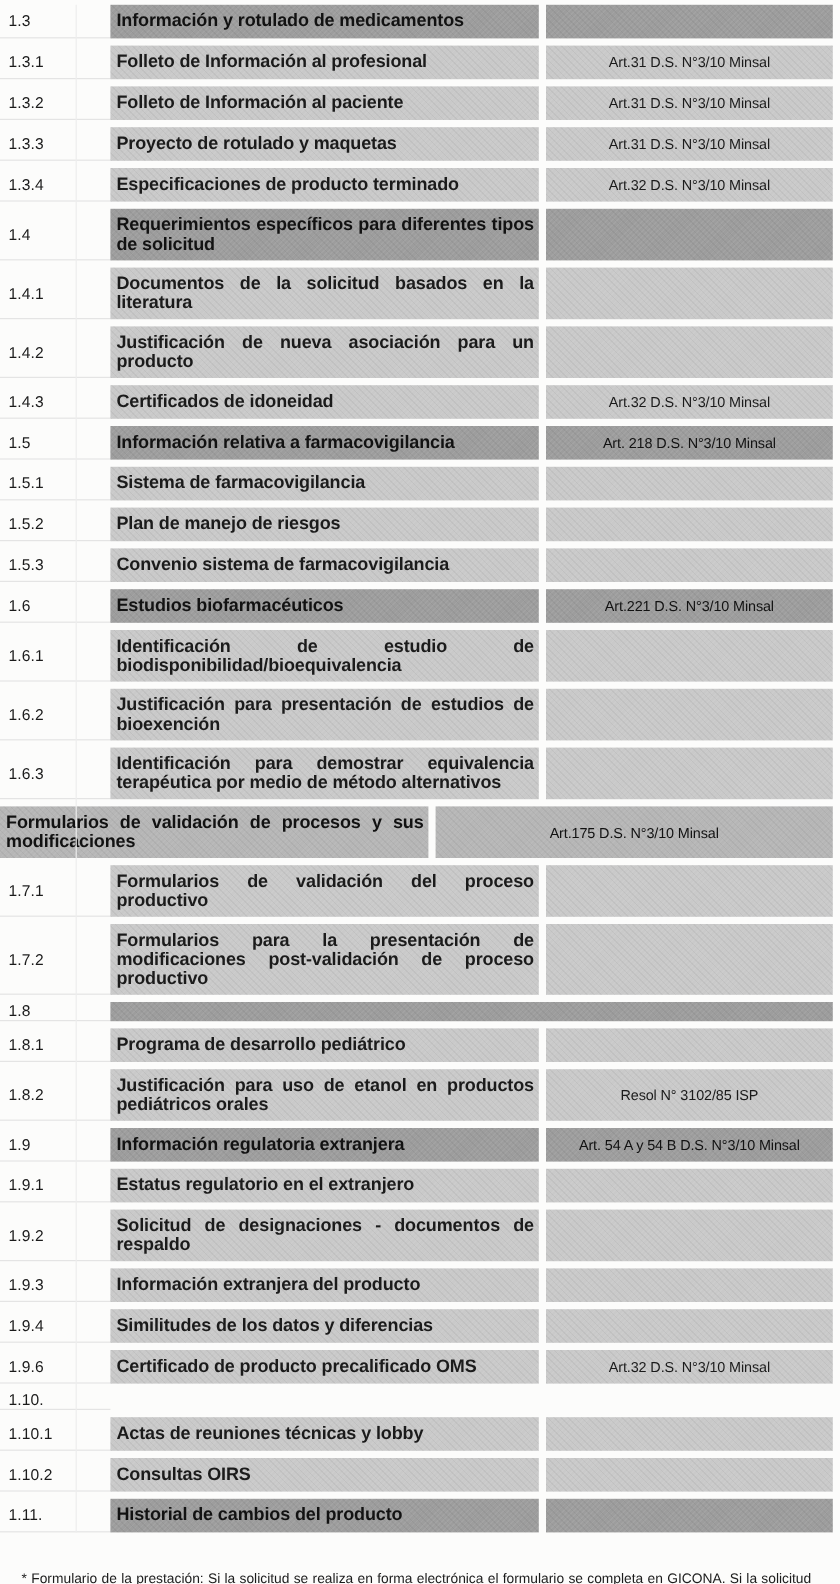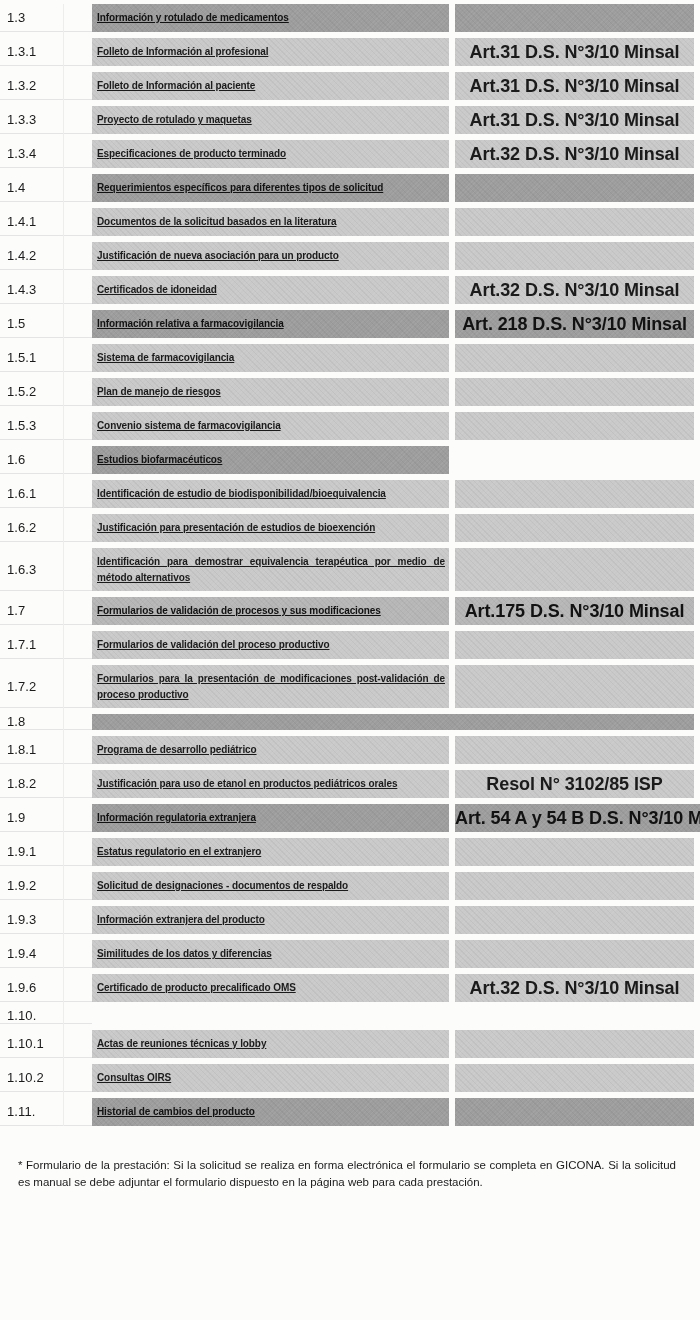--- a/index.html
+++ b/index.html
@@ -31,30 +31,29 @@
     padding-left:7px;
     font-size:13px;letter-spacing:.1px;
     border-bottom:1px solid var(--faint-line);
     background:transparent;
   }
   .cells{flex:1;display:flex;gap:6px;margin-right:6px;}
   .desc{
     flex:0 0 357px;width:357px;box-sizing:border-box;
     min-height:28px;
     padding:6px 4px 5px 5px;
-    font-size:10px;font-weight:bold;line-height:16px;
+    font-size:15px;font-weight:bold;line-height:16px;
     letter-spacing:-.1px;
     text-align:justify;
     background-color:var(--item-bg);
-    text-decoration:underline;
   }
   .ref{
     flex:1;box-sizing:border-box;
     display:flex;align-items:center;justify-content:center;
-    font-size:18px;font-weight:bold;
+    font-size:12px;font-weight:normal;
     white-space:nowrap;letter-spacing:-.1px;
     background-color:var(--item-bg);
   }
   
   .desc,.ref{
     background-image:
       repeating-linear-gradient(45deg, rgba(0,0,0,.045) 0 1px, rgba(0,0,0,0) 1px 4px),
       repeating-linear-gradient(-45deg, rgba(255,255,255,.06) 0 1px, rgba(255,255,255,0) 1px 3px);
   }
   .row.header .desc,.row.header .ref{
@@ -179,20 +178,21 @@
     <div class="cells">
       <div class="desc">Convenio sistema de farmacovigilancia</div>
       <div class="ref"></div>
     </div>
   </div>
 
   <div class="row header">
     <div class="num">1.6</div>
     <div class="cells">
       <div class="desc">Estudios biofarmacéuticos</div>
+      <div class="ref">Art.221 D.S. N°3/10 Minsal</div>
     </div>
   </div>
 
   <div class="row item">
     <div class="num">1.6.1</div>
     <div class="cells">
       <div class="desc">Identificación de estudio de biodisponibilidad/bioequivalencia</div>
       <div class="ref"></div>
     </div>
   </div>
@@ -207,21 +207,20 @@
 
   <div class="row item">
     <div class="num">1.6.3</div>
     <div class="cells">
       <div class="desc">Identificación para demostrar equivalencia terapéutica por medio de método alternativos</div>
       <div class="ref"></div>
     </div>
   </div>
 
   <div class="row header medium">
-    <div class="num">1.7</div>
     <div class="cells">
       <div class="desc">Formularios de validación de procesos y sus modificaciones</div>
       <div class="ref">Art.175 D.S. N°3/10 Minsal</div>
     </div>
   </div>
 
   <div class="row item">
     <div class="num">1.7.1</div>
     <div class="cells">
       <div class="desc">Formularios de validación del proceso productivo</div>

